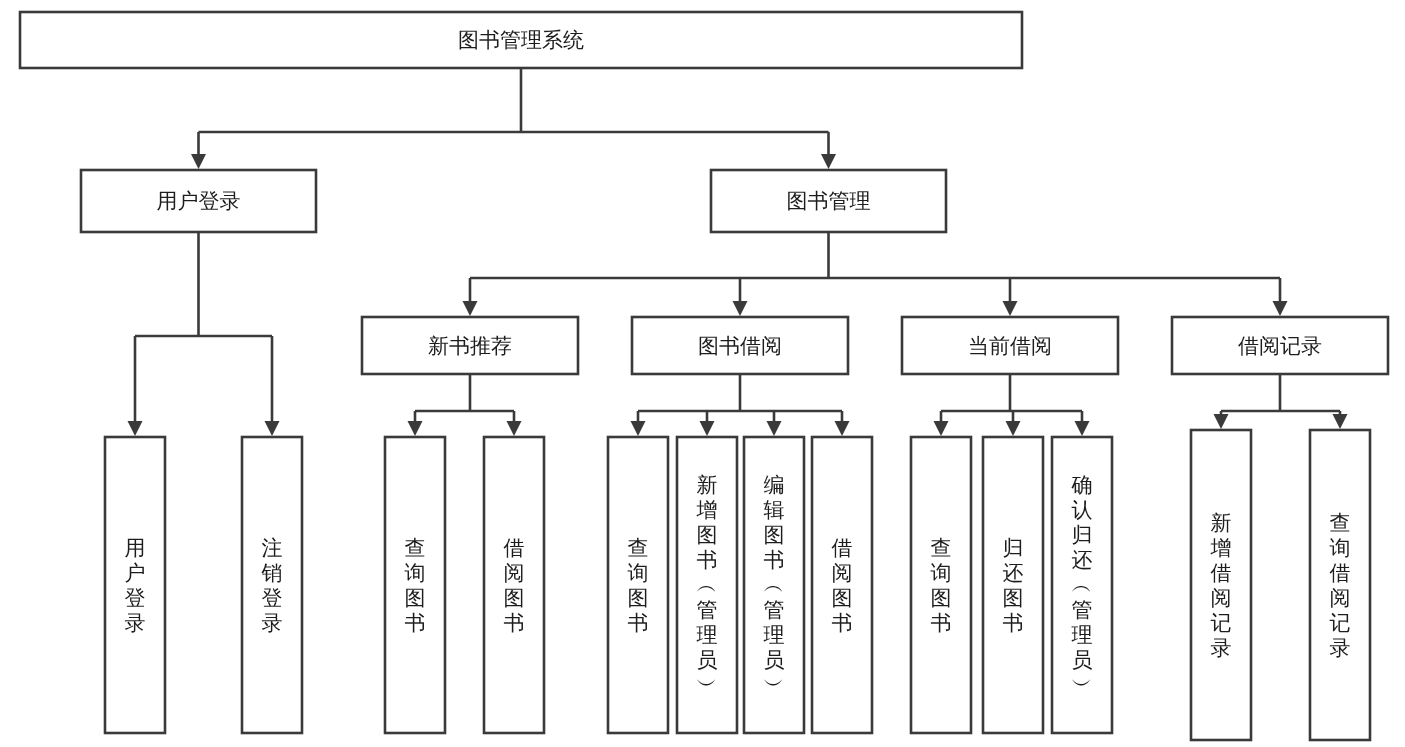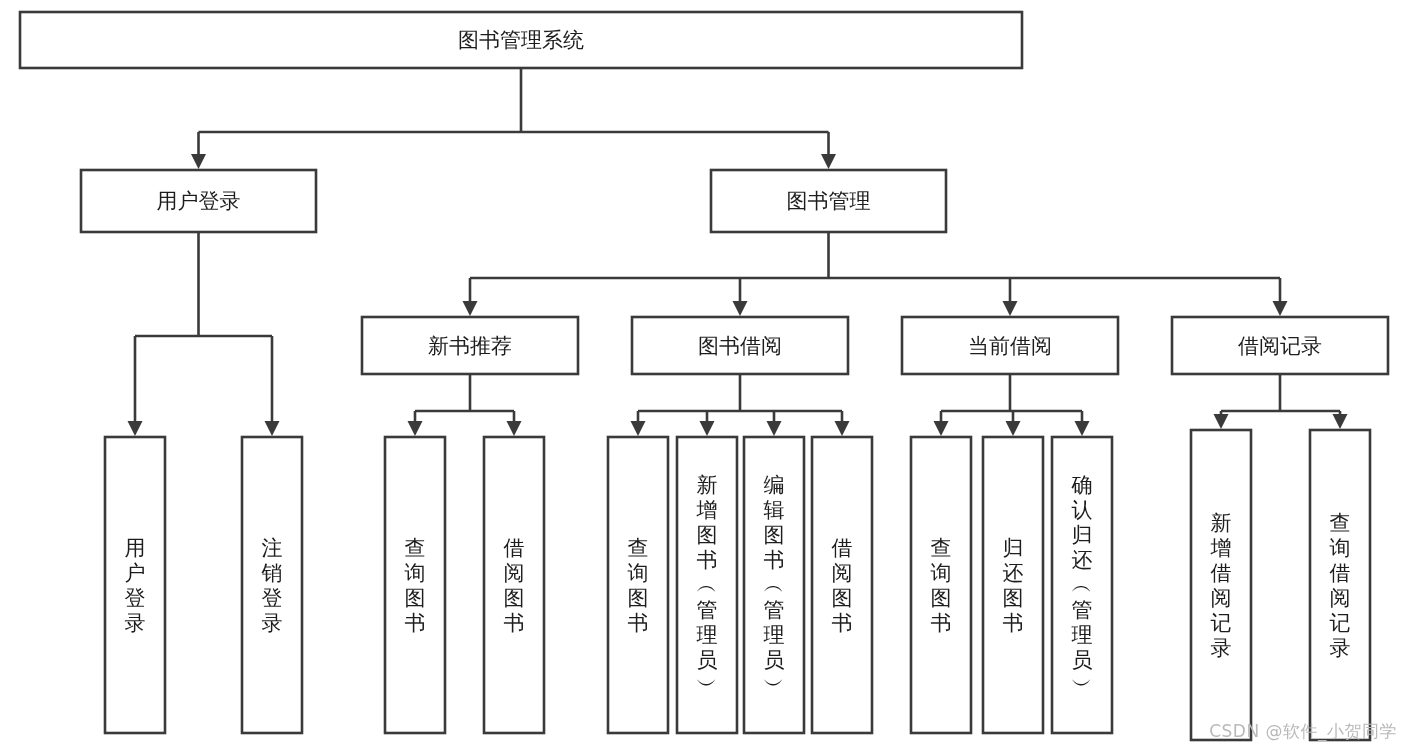--- a/index.html
+++ b/index.html
@@ -197,14 +197,13 @@
         <g>
           <rect x="1191" y="430" width="60" height="310" class="node-rect"></rect>
           <text x="1221" y="529.5" class="node-label-v"><tspan x="1221" dy="0">新</tspan><tspan x="1221" dy="25">增</tspan><tspan x="1221" dy="25">借</tspan><tspan x="1221" dy="25">阅</tspan><tspan x="1221" dy="25">记</tspan><tspan x="1221" dy="25">录</tspan></text>
         </g>
         <g>
           <rect x="1310" y="430" width="60" height="310" class="node-rect"></rect>
           <text x="1340" y="529.5" class="node-label-v"><tspan x="1340" dy="0">查</tspan><tspan x="1340" dy="25">询</tspan><tspan x="1340" dy="25">借</tspan><tspan x="1340" dy="25">阅</tspan><tspan x="1340" dy="25">记</tspan><tspan x="1340" dy="25">录</tspan></text>
         </g>
       </g>
   </svg>
-  <div class="watermark">CSDN @软件_小贺同学</div>
 </div>
 
 </body></html>

